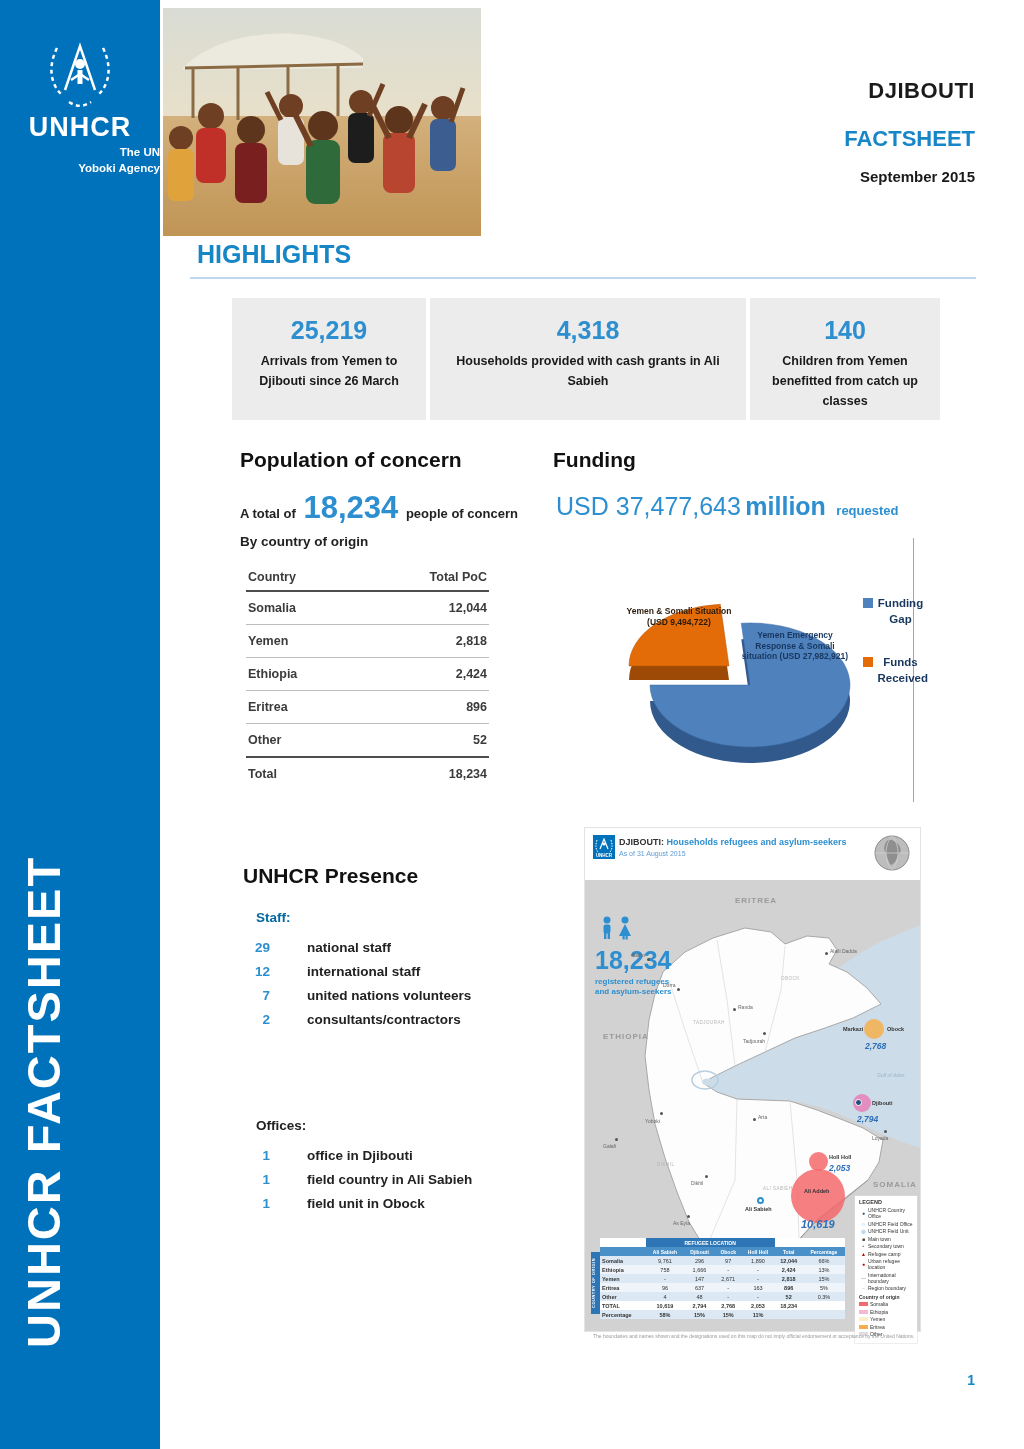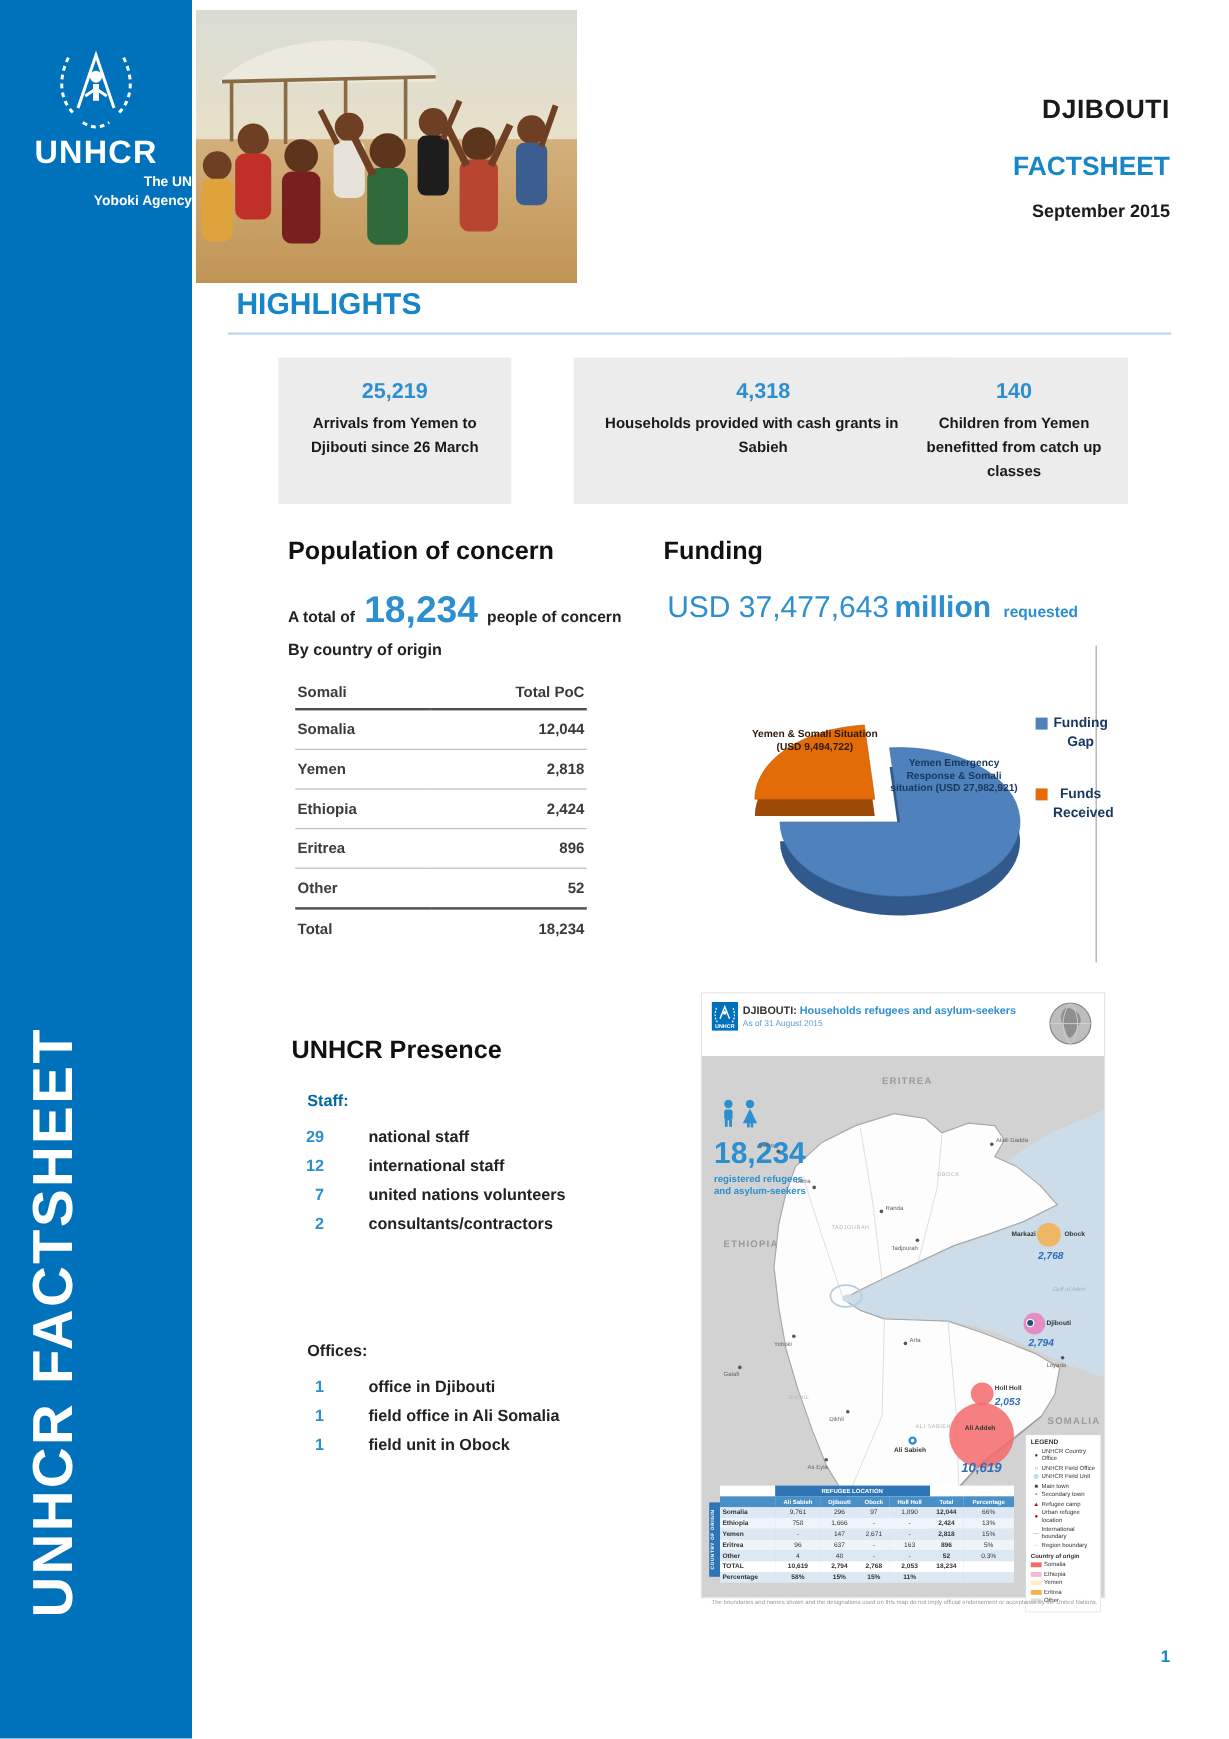--- a/index.html
+++ b/index.html
@@ -24,23 +24,23 @@
   .doc-country { font-size:22px; font-weight:bold; color:#1a1a1a; letter-spacing:.5px; }
   .doc-type { font-size:22px; font-weight:bold; color:#1786c7; margin-top:22px; }
   .doc-date { font-size:15px; font-weight:bold; color:#1a1a1a; margin-top:16px; }
 
   .top-rule { position:absolute; left:190px; top:277px; width:786px; height:2px; background:#bdd7ee; }
 
   
   .highlights-title { position:absolute; left:197px; top:240px; font-size:25px; font-weight:bold; color:#1786c7; }
   .stat-box { position:absolute; top:298px; height:122px; background:#ececec; padding:18px 10px 0 10px; text-align:center; }
   .stat-box.b1 { left:232px; width:194px; }
-  .stat-box.b2 { left:430px; width:316px;margin-left:48px; }
+  .stat-box.b2 { left:430px; width:316px; }
   .stat-box.b3 { left:750px; width:190px; }
-  .stat-value { font-size:18px; color:#2d8fd0; font-weight:600; }
+  .stat-value { font-size:25px; color:#2d8fd0; font-weight:600; }
   .stat-caption { font-size:12.5px; font-weight:bold; color:#1a1a1a; line-height:1.6; margin-top:6px; }
 
   
   .poc-title { position:absolute; left:240px; top:448px; font-size:21px; font-weight:bold; color:#111; }
   .poc-total { position:absolute; left:240px; top:490px; font-size:13px; font-weight:bold; color:#222; }
   .poc-total .big { font-size:31px; font-weight:600; color:#2d8fd0; padding:0 4px; }
   .poc-sub { position:absolute; left:240px; top:534px; font-size:13.5px; font-weight:bold; color:#222; }
   .poc-table { position:absolute; left:246px; top:564px; width:243px; border-collapse:collapse; font-size:12.5px; color:#3b3b3b; }
   .poc-table th { font-weight:bold; text-align:left; padding:6px 2px; border-bottom:2px solid #4d4d4d; }
   .poc-table th:last-child { text-align:right; }
@@ -223,21 +223,21 @@
   <div class="poc-title">Population of concern</div>
   <div class="poc-total">
     <span>A total of</span>
     <span class="big">18,234</span>
     <span>people of concern</span>
   </div>
   <div class="poc-sub">By country of origin</div>
   <table class="poc-table">
     <thead>
       <tr>
-        <th>Somali</th>
+        <th>Country</th>
         <th>Total PoC</th>
       </tr>
     </thead>
     <tbody>
         <tr>
           <td>Somalia</td>
           <td>12,044</td>
         </tr>
         <tr>
           <td>Yemen</td>
@@ -316,21 +316,21 @@
       </div>
   </div>
   <div class="presence-offices-label">Offices:</div>
   <div class="office-list">
     <div class="staff-line">
         <span class="staff-num">1</span>
         <span class="staff-lbl">office in Djibouti</span>
       </div>
     <div class="staff-line">
         <span class="staff-num">1</span>
-        <span class="staff-lbl">field office in Ali Somalia</span>
+        <span class="staff-lbl">field country in Ali Sabieh</span>
       </div>
     <div class="staff-line">
         <span class="staff-num">1</span>
         <span class="staff-lbl">field unit in Obock</span>
       </div>
   </div>
 
   <div class="map">
     <div class="map-header">
       <svg class="map-logo" width="22" height="24" viewBox="0 0 22 24">

